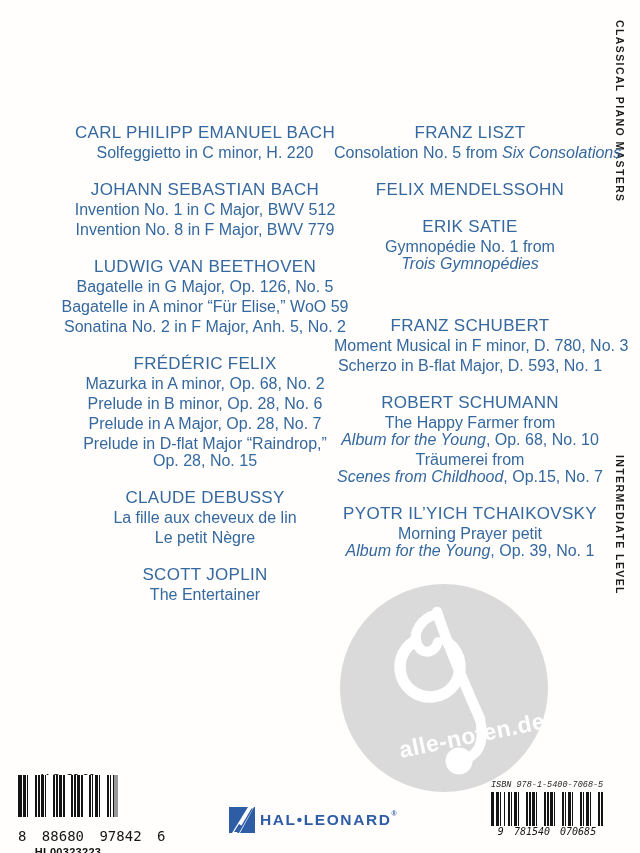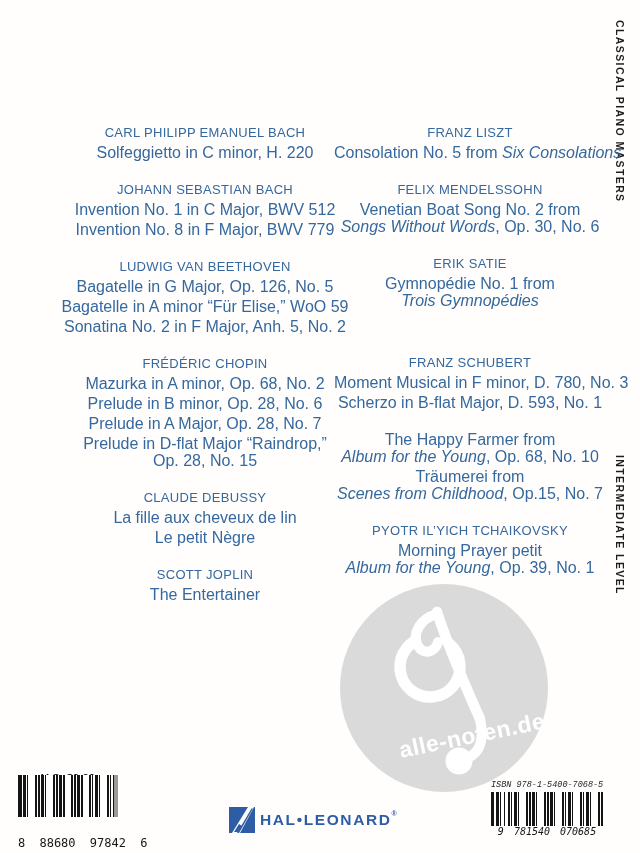--- a/index.html
+++ b/index.html
@@ -9,42 +9,42 @@
 
   
   .watermark{position:absolute;left:337px;top:582px;width:214px;height:214px;z-index:0;}
 
   
   .col{position:absolute;top:124px;text-align:center;color:#35689e;z-index:2;}
   .col-left{left:56px;width:298px;}
   .col-right{left:334px;width:272px;}
   .section{margin:0 0 20px;}
   .col-right .section:nth-child(3){margin-bottom:45px;}
-  .composer{font-size:13px;line-height:17px;letter-spacing:.3px;margin:0 0 3px;white-space:nowrap;}
+  .composer{font-size:17px;line-height:17px;letter-spacing:.3px;margin:0 0 3px;white-space:nowrap;}
   .work{margin:0 0 3px;}
   .line{font-size:16px;line-height:17px;white-space:nowrap;}
   .it{font-style:italic;}
 
   
   .spine{position:absolute;right:14px;writing-mode:vertical-rl;
          font-size:10.5px;font-weight:700;letter-spacing:1.4px;color:#1d1d1d;z-index:2;}
   .spine-top{top:20px;}
   .spine-bottom{top:455px;}
 
   
   .price{position:absolute;left:20px;top:772px;width:96px;text-align:center;
          font-size:11.5px;font-weight:700;color:#101010;z-index:2;}
   .upc{position:absolute;left:18px;top:775px;width:100px;z-index:2;text-align:center;}
   .bars{background-image:repeating-linear-gradient(to right,
         #141414 0 1.5px,#fff 1.5px 3px,#141414 3px 6px,#fff 6px 7px,
         #141414 7px 8.5px,#fff 8.5px 11.5px,#141414 11.5px 12.5px,#fff 12.5px 15px,
         #141414 15px 17px,#fff 17px 18px);}
   .upc .bars{height:42px;border-left:2px solid #141414;border-right:4px solid #9a9a9a;}
-  .digits{font-family:"DejaVu Sans Mono",monospace;font-size:12px;color:#161616;
-          white-space:nowrap;word-spacing:7px;margin-top:19px;}
+  .digits{font-family:"DejaVu Sans Mono",monospace;font-size:14px;color:#161616;
+          white-space:nowrap;word-spacing:7px;margin-top:11px;}
   .catalog{font-size:11px;font-weight:700;color:#101010;margin-top:2px;letter-spacing:.3px;}
 
   .hl-logo{position:absolute;left:229px;top:801px;display:flex;align-items:flex-end;z-index:2;}
   .hl-word{margin-left:5px;font-size:15.5px;font-weight:700;letter-spacing:1.6px;
            color:#2e5da6;line-height:26px;}
   .hl-reg{font-size:7px;vertical-align:9px;letter-spacing:0;}
 
   .isbn-block{position:absolute;left:491px;top:780px;width:112px;text-align:center;z-index:2;font-style:italic;}
   .isbn{font-family:"Liberation Mono",monospace;font-size:8.5px;color:#242424;white-space:nowrap;}
   .isbn-block .bars{height:34px;margin-top:2px;border-left:2px solid #141414;border-right:2px solid #141414;}
@@ -93,21 +93,21 @@
           <div class="line"><span>Bagatelle in G Major, Op. 126, No. 5</span></div>
         </div>
         <div class="work">
           <div class="line"><span>Bagatelle in A minor “Für Elise,” WoO 59</span></div>
         </div>
         <div class="work">
           <div class="line"><span>Sonatina No. 2 in F Major, Anh. 5, No. 2</span></div>
         </div>
       </div>
       <div class="section">
-        <div class="composer">FRÉDÉRIC CHOPIN</div>
+        <div class="composer">FRÉDÉRIC FELIX</div>
         <div class="work">
           <div class="line"><span>Mazurka in A minor, Op. 68, No. 2</span></div>
         </div>
         <div class="work">
           <div class="line"><span>Prelude in B minor, Op. 28, No. 6</span></div>
         </div>
         <div class="work">
           <div class="line"><span>Prelude in A Major, Op. 28, No. 7</span></div>
         </div>
         <div class="work">
@@ -133,42 +133,39 @@
     </div>
   <div class="col col-right">
       <div class="section">
         <div class="composer">FRANZ LISZT</div>
         <div class="work">
           <div class="line"><span>Consolation No. 5 from </span><span class="it">Six Consolations</span></div>
         </div>
       </div>
       <div class="section">
         <div class="composer">FELIX MENDELSSOHN</div>
-        <div class="work">
-          <div class="line"><span>Venetian Boat Song No. 2 from</span></div>
-          <div class="line"><span class="it">Songs Without Words</span><span>, Op. 30, No. 6</span></div>
-        </div>
       </div>
       <div class="section">
         <div class="composer">ERIK SATIE</div>
         <div class="work">
           <div class="line"><span>Gymnopédie No. 1 from</span></div>
           <div class="line"><span class="it">Trois Gymnopédies</span></div>
         </div>
       </div>
       <div class="section">
         <div class="composer">FRANZ SCHUBERT</div>
         <div class="work">
           <div class="line"><span>Moment Musical in F minor, D. 780, No. 3</span></div>
         </div>
         <div class="work">
           <div class="line"><span>Scherzo in B-flat Major, D. 593, No. 1</span></div>
         </div>
       </div>
       <div class="section">
+        <div class="composer">ROBERT SCHUMANN</div>
         <div class="work">
           <div class="line"><span>The Happy Farmer from</span></div>
           <div class="line"><span class="it">Album for the Young</span><span>, Op. 68, No. 10</span></div>
         </div>
         <div class="work">
           <div class="line"><span>Träumerei from</span></div>
           <div class="line"><span class="it">Scenes from Childhood</span><span>, Op.15, No. 7</span></div>
         </div>
       </div>
       <div class="section">

